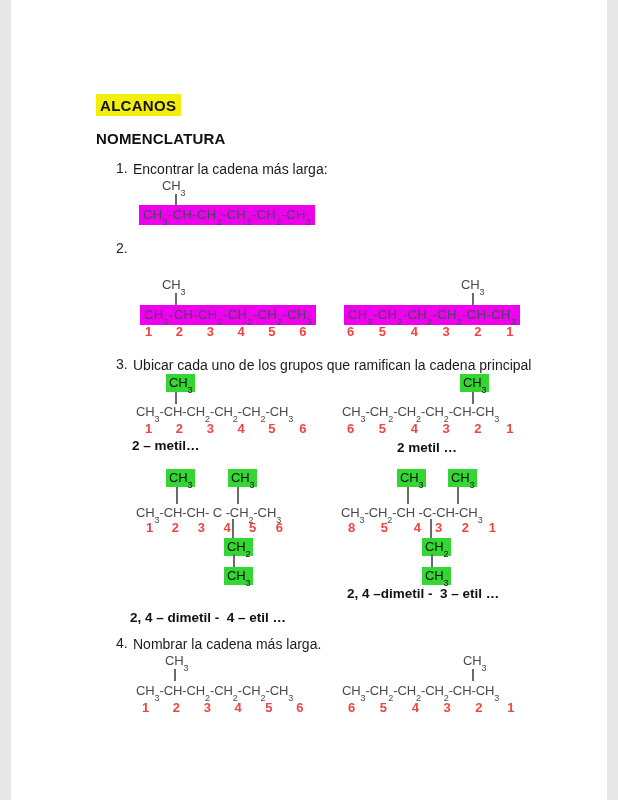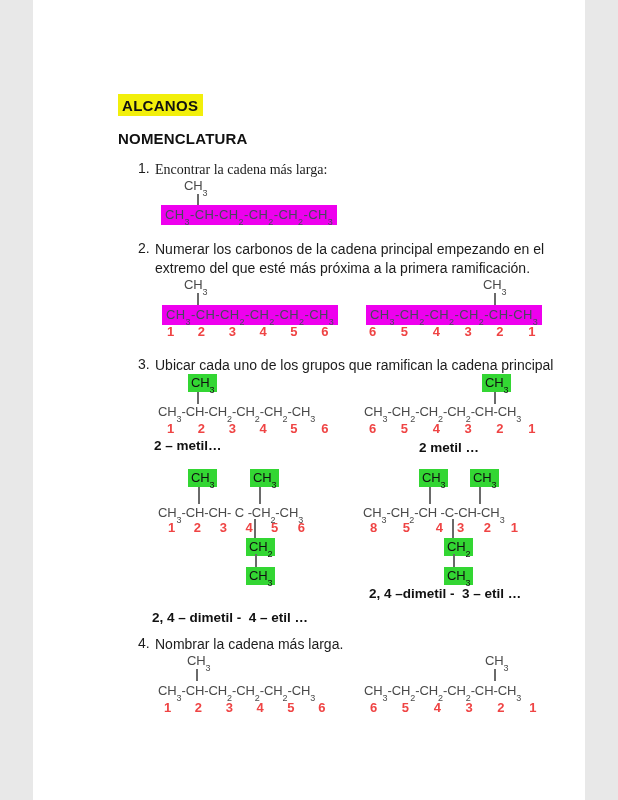--- a/index.html
+++ b/index.html
@@ -1,17 +1,17 @@
 <!DOCTYPE html>
 <html><head>
 <meta charset="utf-8">
 <style>
   html,body{margin:0;padding:0;background:#e8e8e8;}
   .page{
-    position:relative;width:552px;height:800px;background:#ffffff;
+    position:relative;width:596px;height:800px;background:#ffffff;
     font-family:"Liberation Sans","DejaVu Sans",sans-serif;
     color:#1c1c1c;overflow:hidden;margin:0 auto;
   }
   .abs{position:absolute;}
   .title-hl{
     background:#f2ef0b;font-weight:bold;font-size:15px;letter-spacing:.3px;
     padding:3px 5px 2px 4px;color:#111;
   }
   .heading{font-weight:bold;font-size:15px;letter-spacing:.2px;color:#111;}
   .step-num{font-size:14px;color:#1c1c1c;}
@@ -32,30 +32,29 @@
 </style>
 </head>
 <body>
 
 <div class="page">
 
   <span class="abs title-hl" style="left:85px;top:94px;">ALCANOS</span>
   <span class="abs heading" style="left:85px;top:130px;text-align:right;">NOMENCLATURA</span>
 
   <span class="abs step-num" style="left:105px;top:160px;">1.</span>
-  <span class="abs step-text" style="left:122px;top:160px;font-family:Liberation Serif, serif;">Encontrar la cadena más larga:</span>
+  <span class="abs step-text" style="left:122px;top:160px;">Encontrar la cadena más larga:</span>
 
   <div>
     <span class="abs chem" style="left:151px;top:178px;">CH<sub>3</sub></span>
     <div class="abs vline" style="left:164px;top:194px;height:12px;"></div>
     <span class="abs chain-magenta chem" style="left:128px;top:205px;">CH<sub>3</sub>-CH-CH<sub>2</sub>-CH<sub>2</sub>-CH<sub>2</sub>-CH<sub>3</sub></span>
   </div>
 
   <span class="abs step-num" style="left:105px;top:240px;">2.</span>
-  <span class="abs step-text" style="left:122px;top:240px;width:405px;">Numerar los carbonos de la cadena principal empezando en el extremo del que esté más próxima a la primera ramificación.</span>
 
   <div>
     <span class="abs chem" style="left:151px;top:277px;">CH<sub>3</sub></span>
     <div class="abs vline" style="left:164px;top:293px;height:13px;"></div>
     <span class="abs chain-magenta chem" style="left:129px;top:305px;">CH<sub>3</sub>-CH-CH<sub>2</sub>-CH<sub>2</sub>-CH<sub>2</sub>-CH<sub>3</sub></span>
     <span class="abs nums" style="left:134px;top:324px;word-spacing:20px;">1 2 3 4 5 6</span>
   </div>
 
   <div>
     <span class="abs chem" style="left:450px;top:277px;">CH<sub>3</sub></span>

